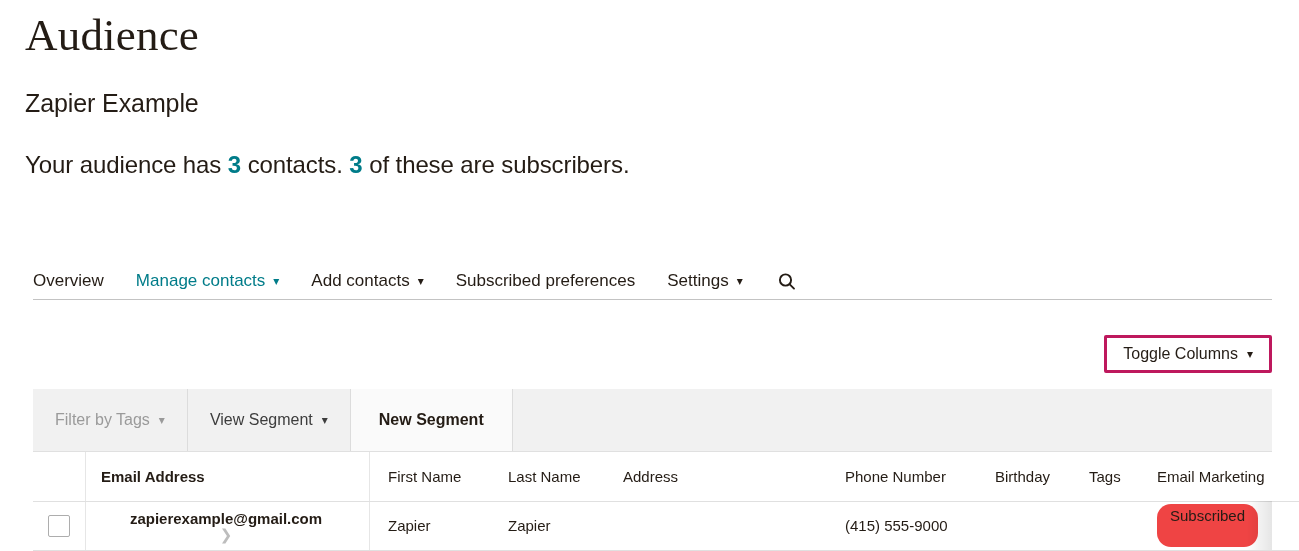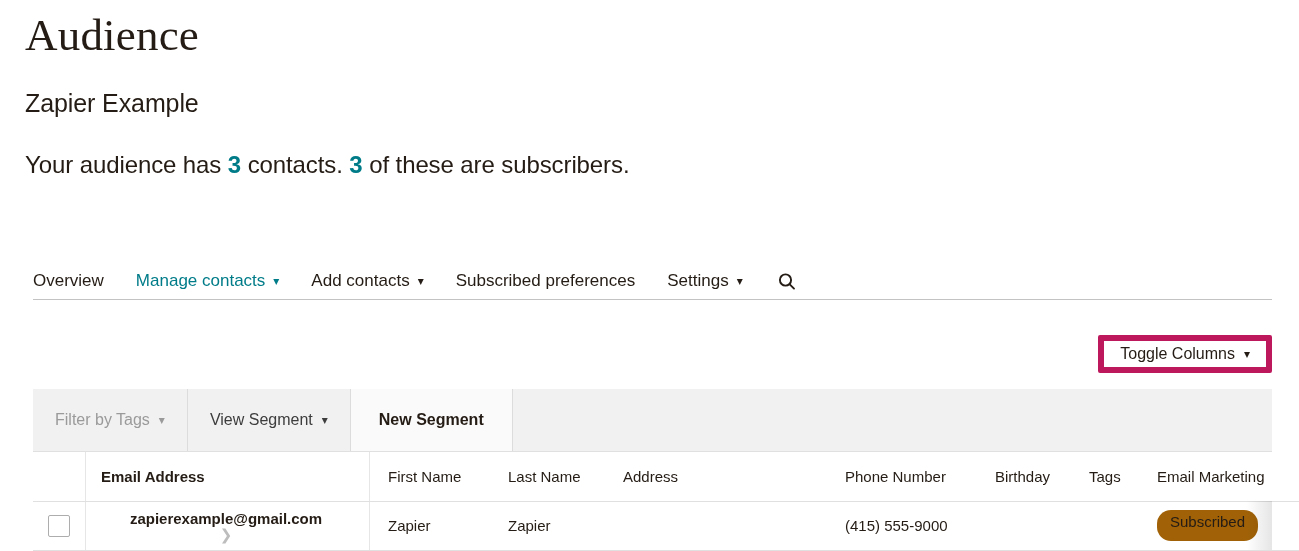--- a/index.html
+++ b/index.html
@@ -95,21 +95,21 @@
   .toolbar {
     position: absolute;
     right: 27px;
     top: 335px;
     display: flex;
     align-items: center;
     gap: 21px;
   }
   .btn-toggle-columns {
     background: #ffffff;
-    border: 6px solid #be185d;
+    border: 3px solid #be185d;
     font-family: "Liberation Sans", sans-serif;
     font-size: 16px;
     color: #241c15;
     padding: 0 16px;
     height: 38px;
     display: flex;
     align-items: center;
     cursor: pointer;
     border-radius: 2px;
   }
@@ -253,25 +253,25 @@
     border-radius: 2px;
     background: #ffffff;
     display: block;
     margin: 0 auto;
     cursor: pointer;
     box-sizing: border-box;
   }
 
   .badge-subscribed {
     display: inline-block;
-    background: #a16207;
+    background: #ef4444;
     color: #241c15;
     font-size: 15px;
     border-radius: 14px;
-    padding: 4px 13px 11px;
+    padding: 4px 13px 22px;
     line-height: 1.1;
   }
 
   
   .scroll-shadow {
     position: absolute;
     right: 0;
     top: 112px;
     width: 26px;
     height: 49px;

